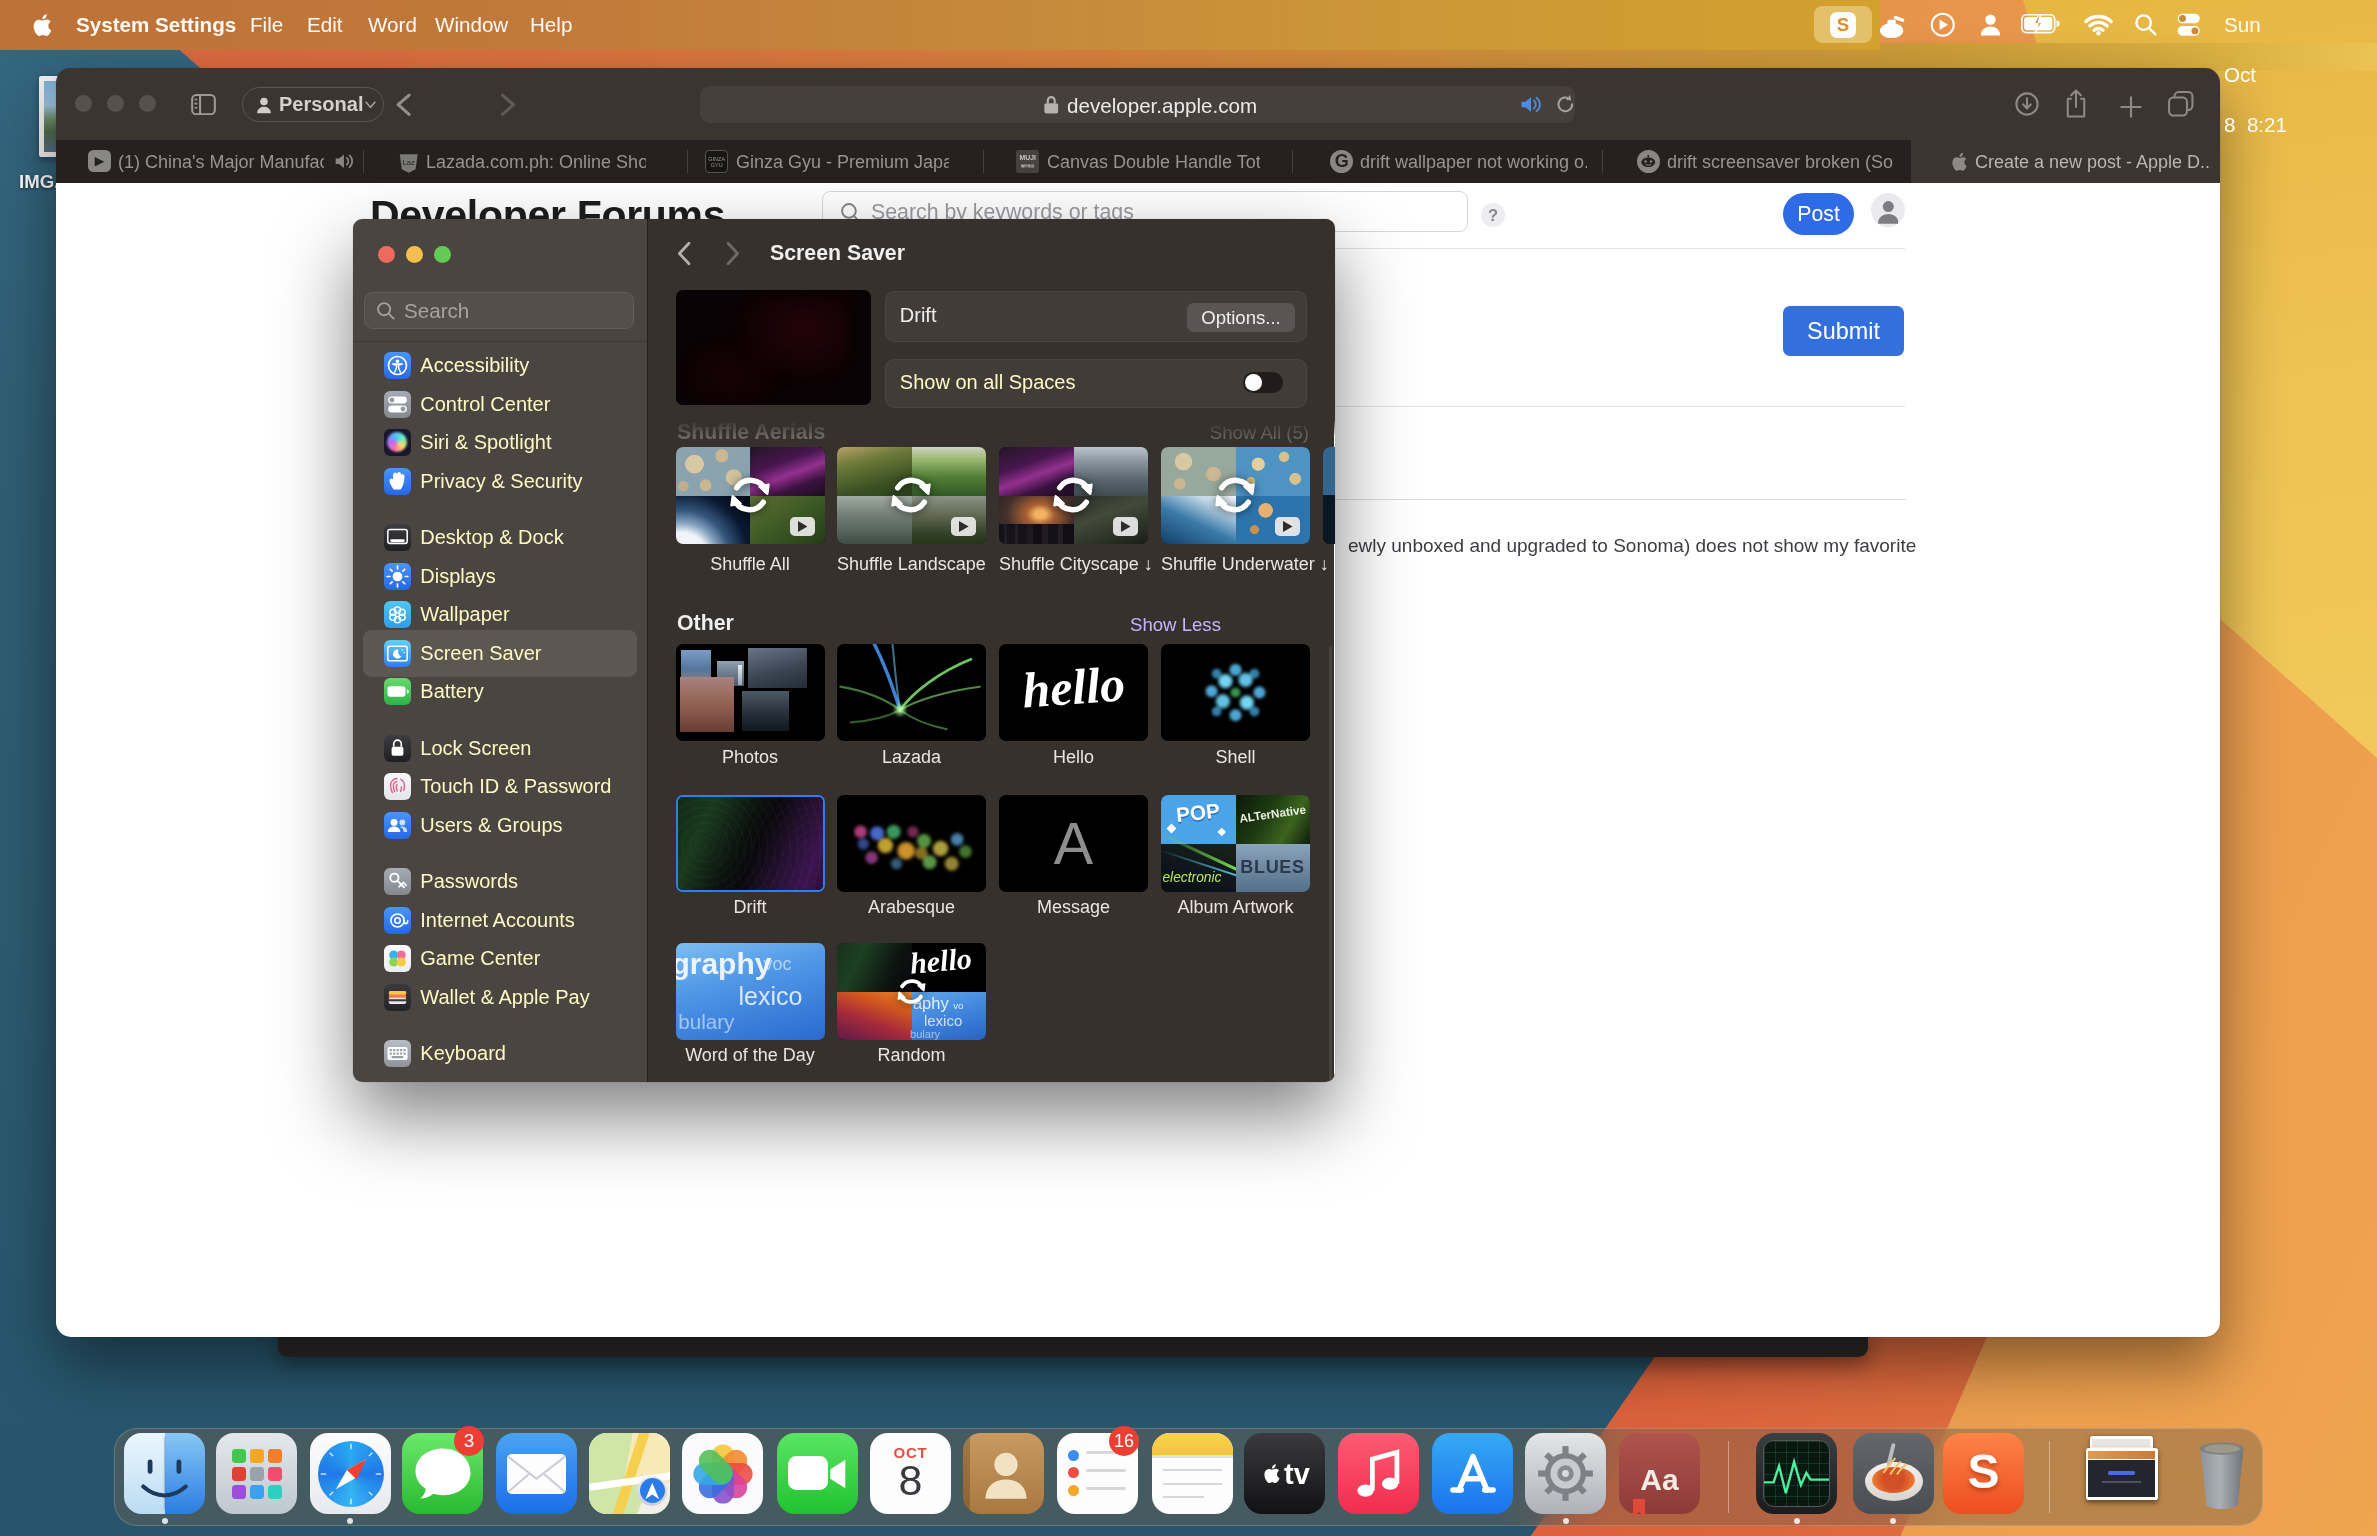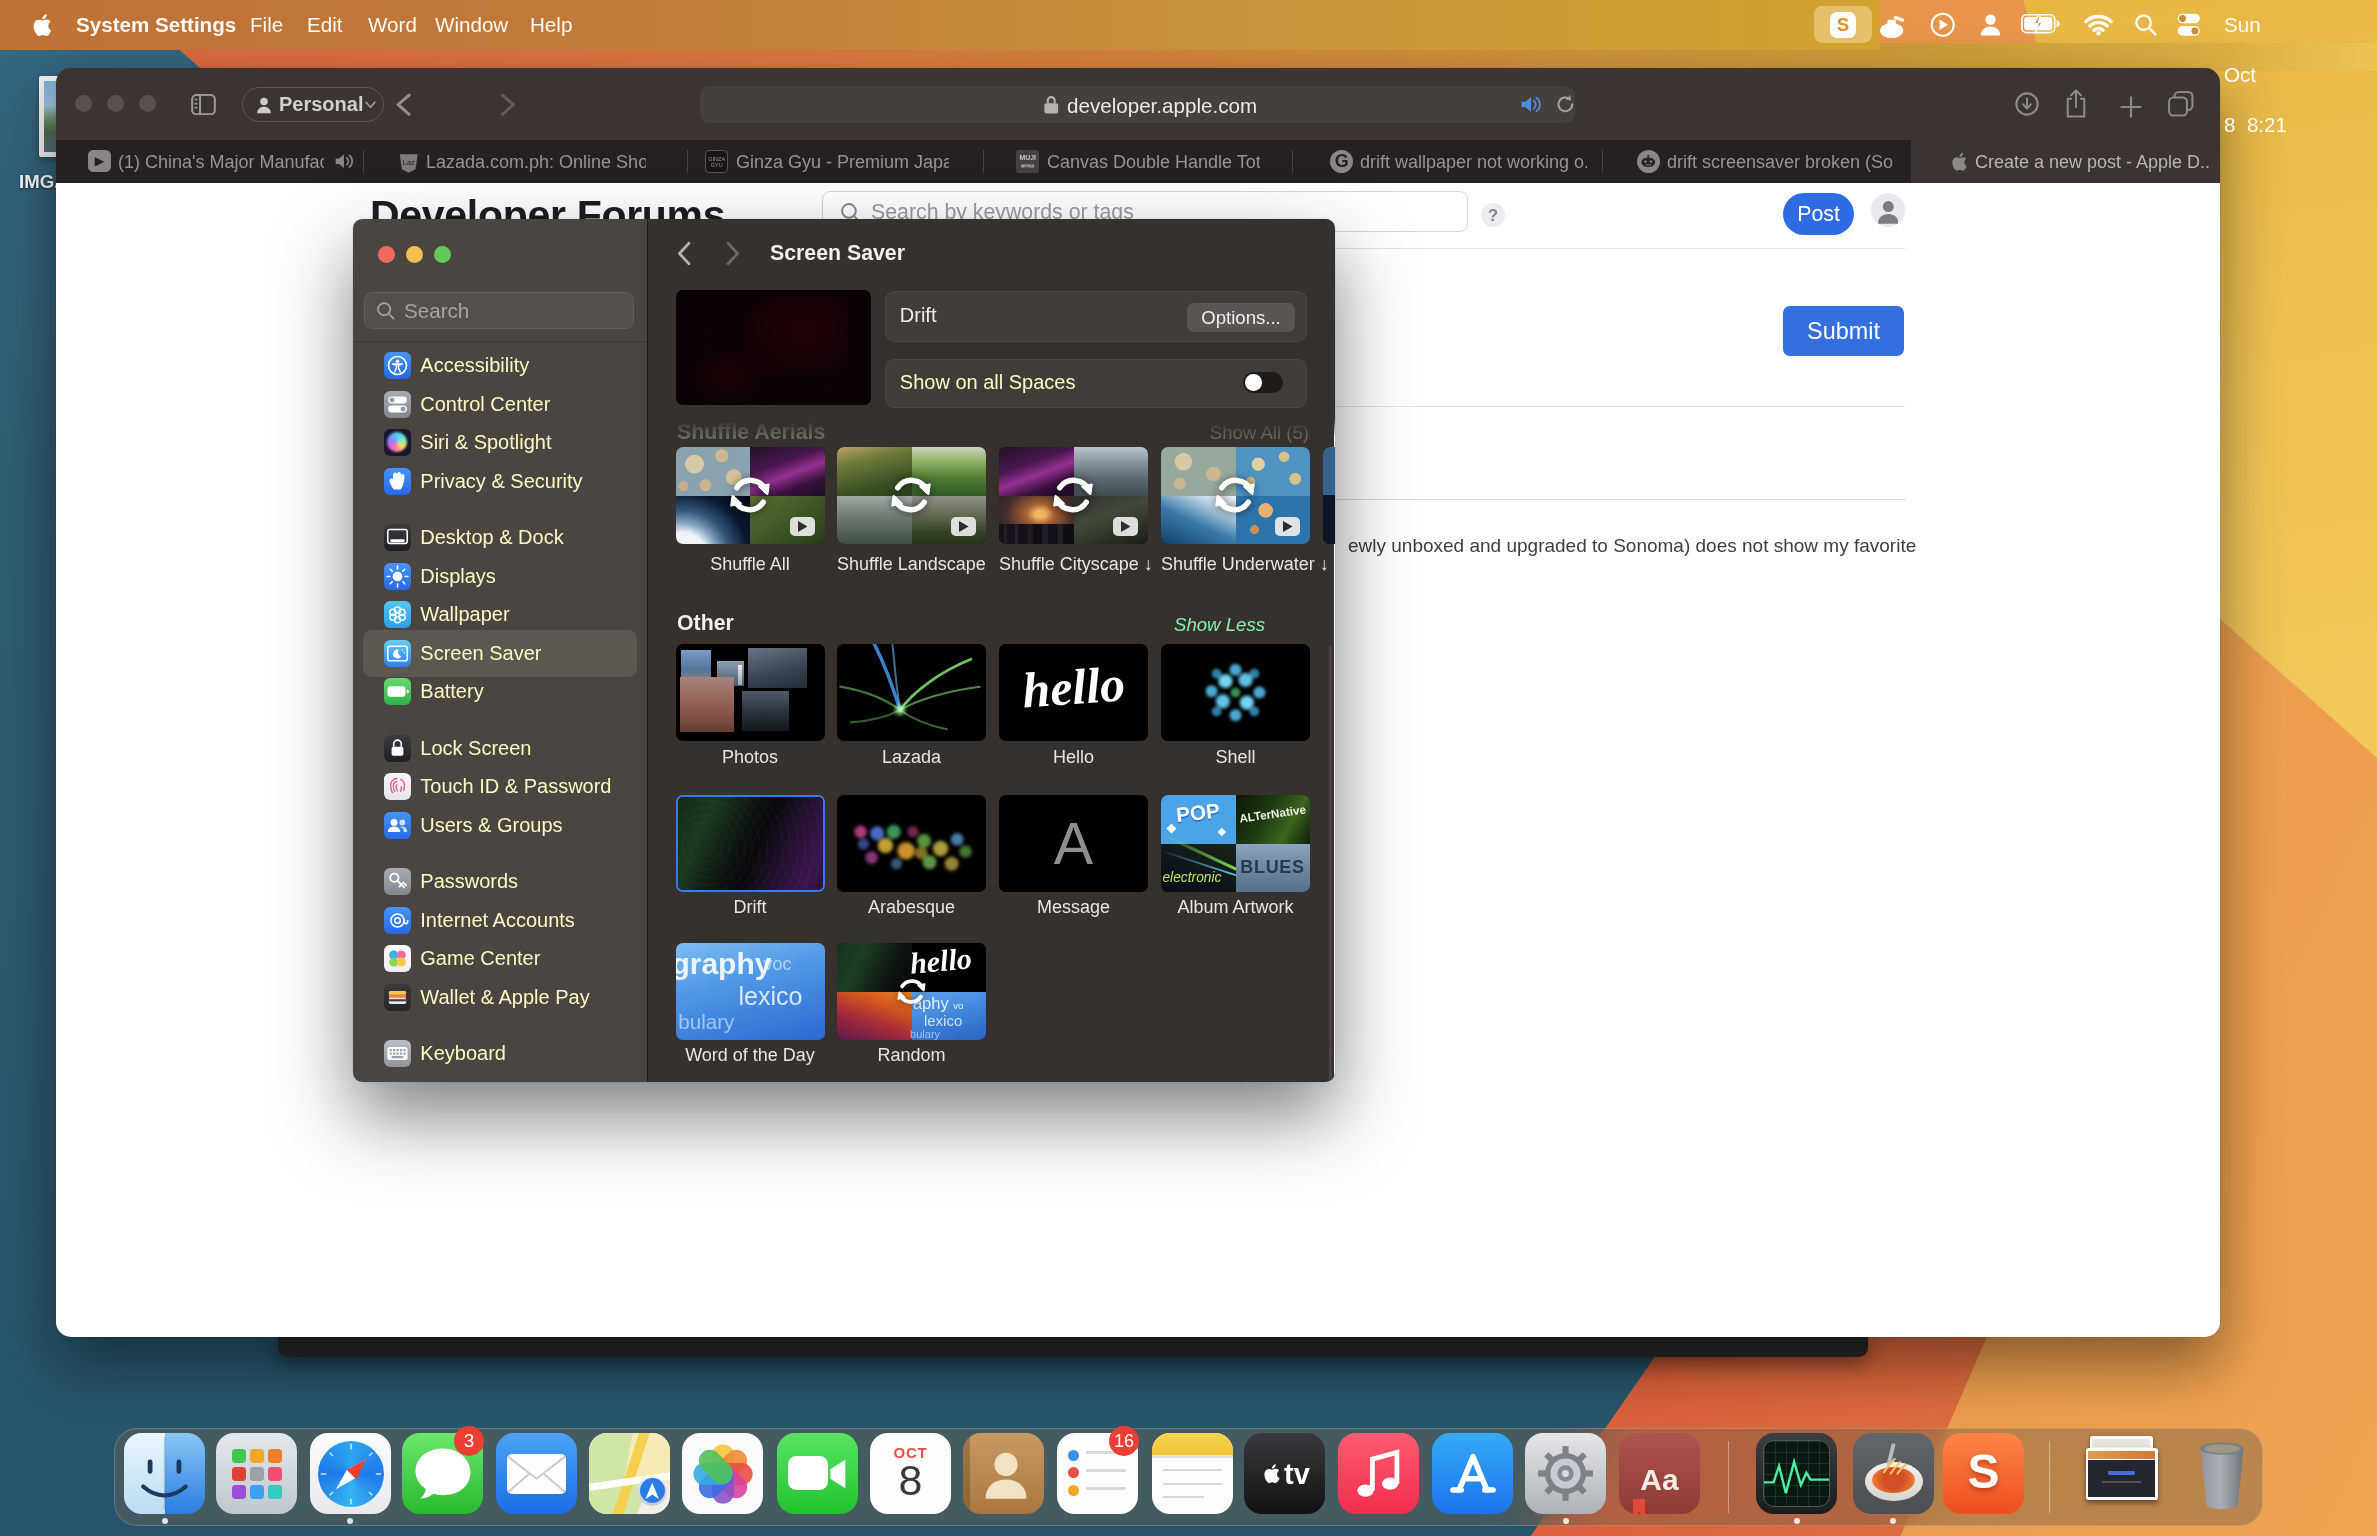--- a/index.html
+++ b/index.html
@@ -482,21 +482,21 @@
         <div class="tile" style="left:675px;top:228px;width:12.4px;border-radius:6.9px 0 0 6.9px;">
           <div class="abs" style="left:0;top:0;width:12.4px;height:48px;background:#35648c;"></div>
           <div class="abs" style="left:0;top:48px;width:12.4px;height:49px;background:#0a1626;"></div>
         </div>
         <div class="tlab" style="left:27.5px;top:335px;">Shuffle All</div>
         <div class="tlab" style="left:189px;top:335px;">Shuffle Landscape</div>
         <div class="tlab" style="left:351px;top:335px;">Shuffle Cityscape ↓</div>
         <div class="tlab" style="left:513px;top:335px;">Shuffle Underwater ↓</div>
 
         <div class="abs" style="left:29px;top:392px;font-size:21.3px;font-weight:bold;color:#f2f0ee;">Other</div>
-        <div class="abs" style="left:482px;top:395px;width:179px;text-align:center;font-size:18.6px;color:#86efac;font-style:italic;">Show Less</div>
+        <div class="abs" style="left:482px;top:395px;width:179px;text-align:left;font-size:18.6px;color:#c4b5fd;">Show Less</div>
 
         <div class="tile" style="left:27.5px;top:425px;">
           <div class="abs" style="left:5.5px;top:5.5px;width:30px;height:36px;background:linear-gradient(180deg,#7a9cc4,#54749c 55%,#9a8a70);"></div>
           <div class="abs" style="left:41px;top:16.5px;width:27.5px;height:25px;background:linear-gradient(180deg,#90a0b2,#4a5a6e);"></div>
           <div class="abs" style="left:72px;top:4.1px;width:59px;height:40px;background:linear-gradient(165deg,#6a7484 0%,#3c4654 55%,#222c38 100%);"></div>
           <div class="abs" style="left:4.1px;top:33px;width:54px;height:55px;background:linear-gradient(180deg,#a8827e 0%,#97675a 40%,#835348 70%,#663c34 100%);"></div>
           <div class="abs" style="left:66px;top:47px;width:47px;height:40px;background:linear-gradient(180deg,#4e5a66,#252d37 60%,#12181f);"></div>
           <div class="abs" style="left:62px;top:20.6px;width:4.8px;height:20.6px;background:linear-gradient(180deg,#e8ecf0,#9aa4b0);"></div>
         </div>
         <div class="tile" style="left:189px;top:425px;">

